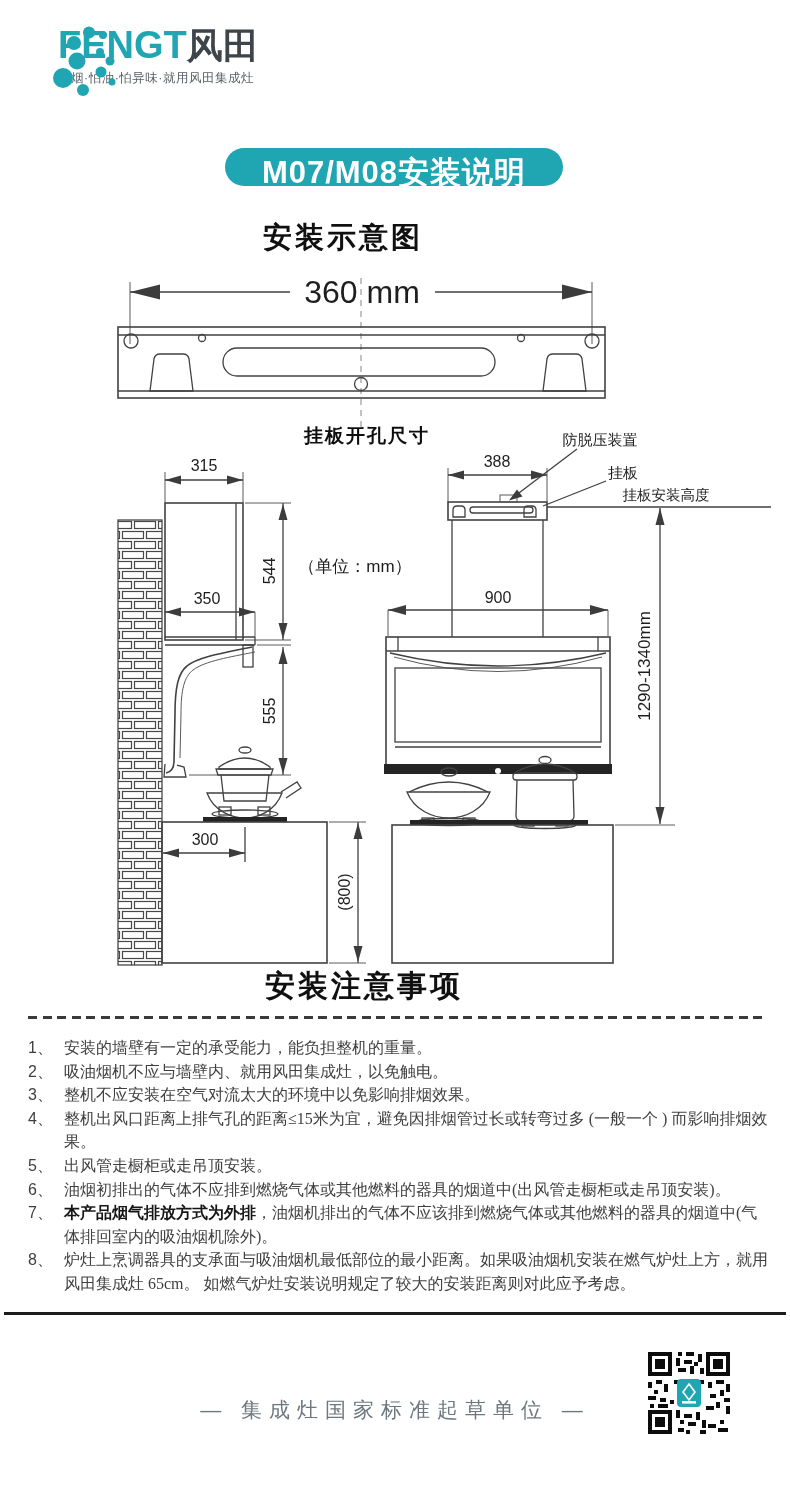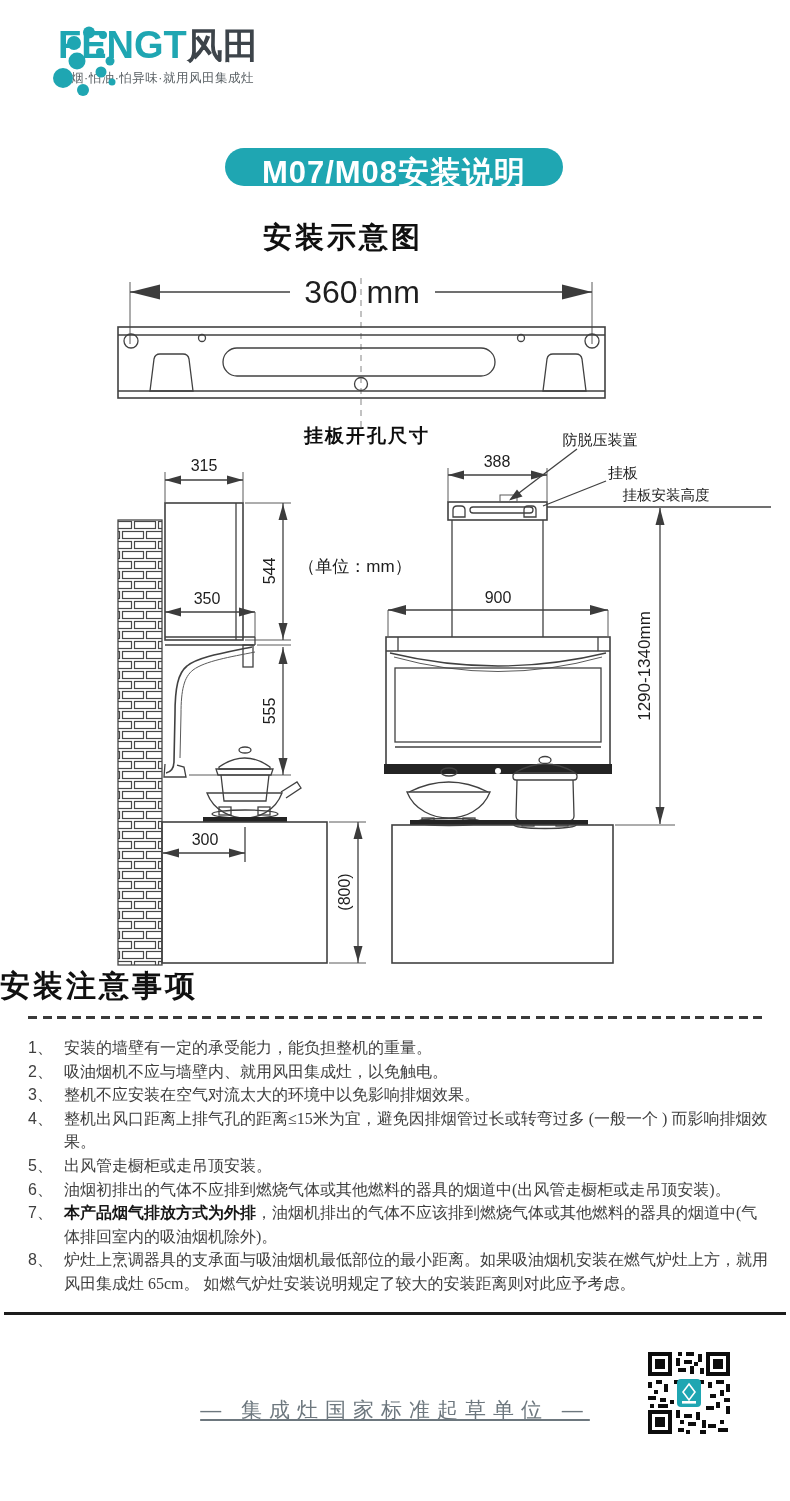--- a/index.html
+++ b/index.html
@@ -13,21 +13,21 @@
   .logo-en{font-size:38px;font-weight:800;color:#1fa6b2;letter-spacing:0px;line-height:1;}
   .logo-cn{font-size:36px;font-weight:800;color:#3d444a;line-height:1;}
   .tagline{margin-top:6px;font-size:12.5px;color:#585f63;letter-spacing:0.5px;}
 
   
   .banner{position:absolute;left:225px;top:148px;width:338px;height:38px;border-radius:25px;
     background:#1fa6b2;color:#fff;font-size:31px;font-weight:800;text-align:center;line-height:50px;letter-spacing:1px;}
 
   .h-diagram{position:absolute;left:0;top:218px;width:686px;text-align:center;
     font-size:29px;font-weight:800;color:#101010;letter-spacing:3px;}
-  .h-notes{position:absolute;left:0;top:966px;width:728px;
+  .h-notes{position:absolute;left:0;top:966px;width:728px;text-align:center;
     font-size:30px;font-weight:800;color:#101010;letter-spacing:3px;}
 
   svg{position:absolute;}
   .dln{fill:none;stroke:#414141;stroke-width:1.3;}
   .dln2{fill:none;stroke:#414141;stroke-width:1.6;}
   .thin{fill:none;stroke:#5a5a5a;stroke-width:1;}
   .ah{fill:#3c3c3c;stroke:none;}
   .dark{fill:#242424;stroke:none;}
   .bk{fill:#fff;stroke:#474747;stroke-width:1.2;}
   text{fill:#1e1e1e;stroke:none;font-family:"Liberation Sans","DejaVu Sans",sans-serif;}
@@ -42,21 +42,21 @@
     background:repeating-linear-gradient(90deg,#3a3a3a 0 9px,transparent 9px 14.5px);}
   .notes{position:absolute;left:28px;top:1036px;width:744px;font-size:16px;line-height:23.6px;color:#3f3f3f;}
   .note{display:flex;}
   .note .num{width:36px;flex:none;}
   .note .txt{flex:1;font-family:Liberation Serif, serif;}
   .note .b{font-weight:700;color:#161616;}
 
   .solidline{position:absolute;left:4px;top:1312px;width:782px;height:3.4px;background:#1c1c1c;}
 
   .slogan{position:absolute;left:0;top:1396px;width:790px;text-align:center;
-    font-size:21px;color:#6d777e;letter-spacing:7px;text-decoration:underline;}
+    font-size:21px;color:#6d777e;letter-spacing:7px;}
   .qr{position:absolute;left:646px;top:1350px;}
 </style>
 </head>
 <body>
 <div class="page">
 
   <div class="logo">
     <svg width="66" height="72" viewBox="0 0 66 72">
       <g fill="#1fa6b2">
         <circle cx="13" cy="52" r="10"></circle>

